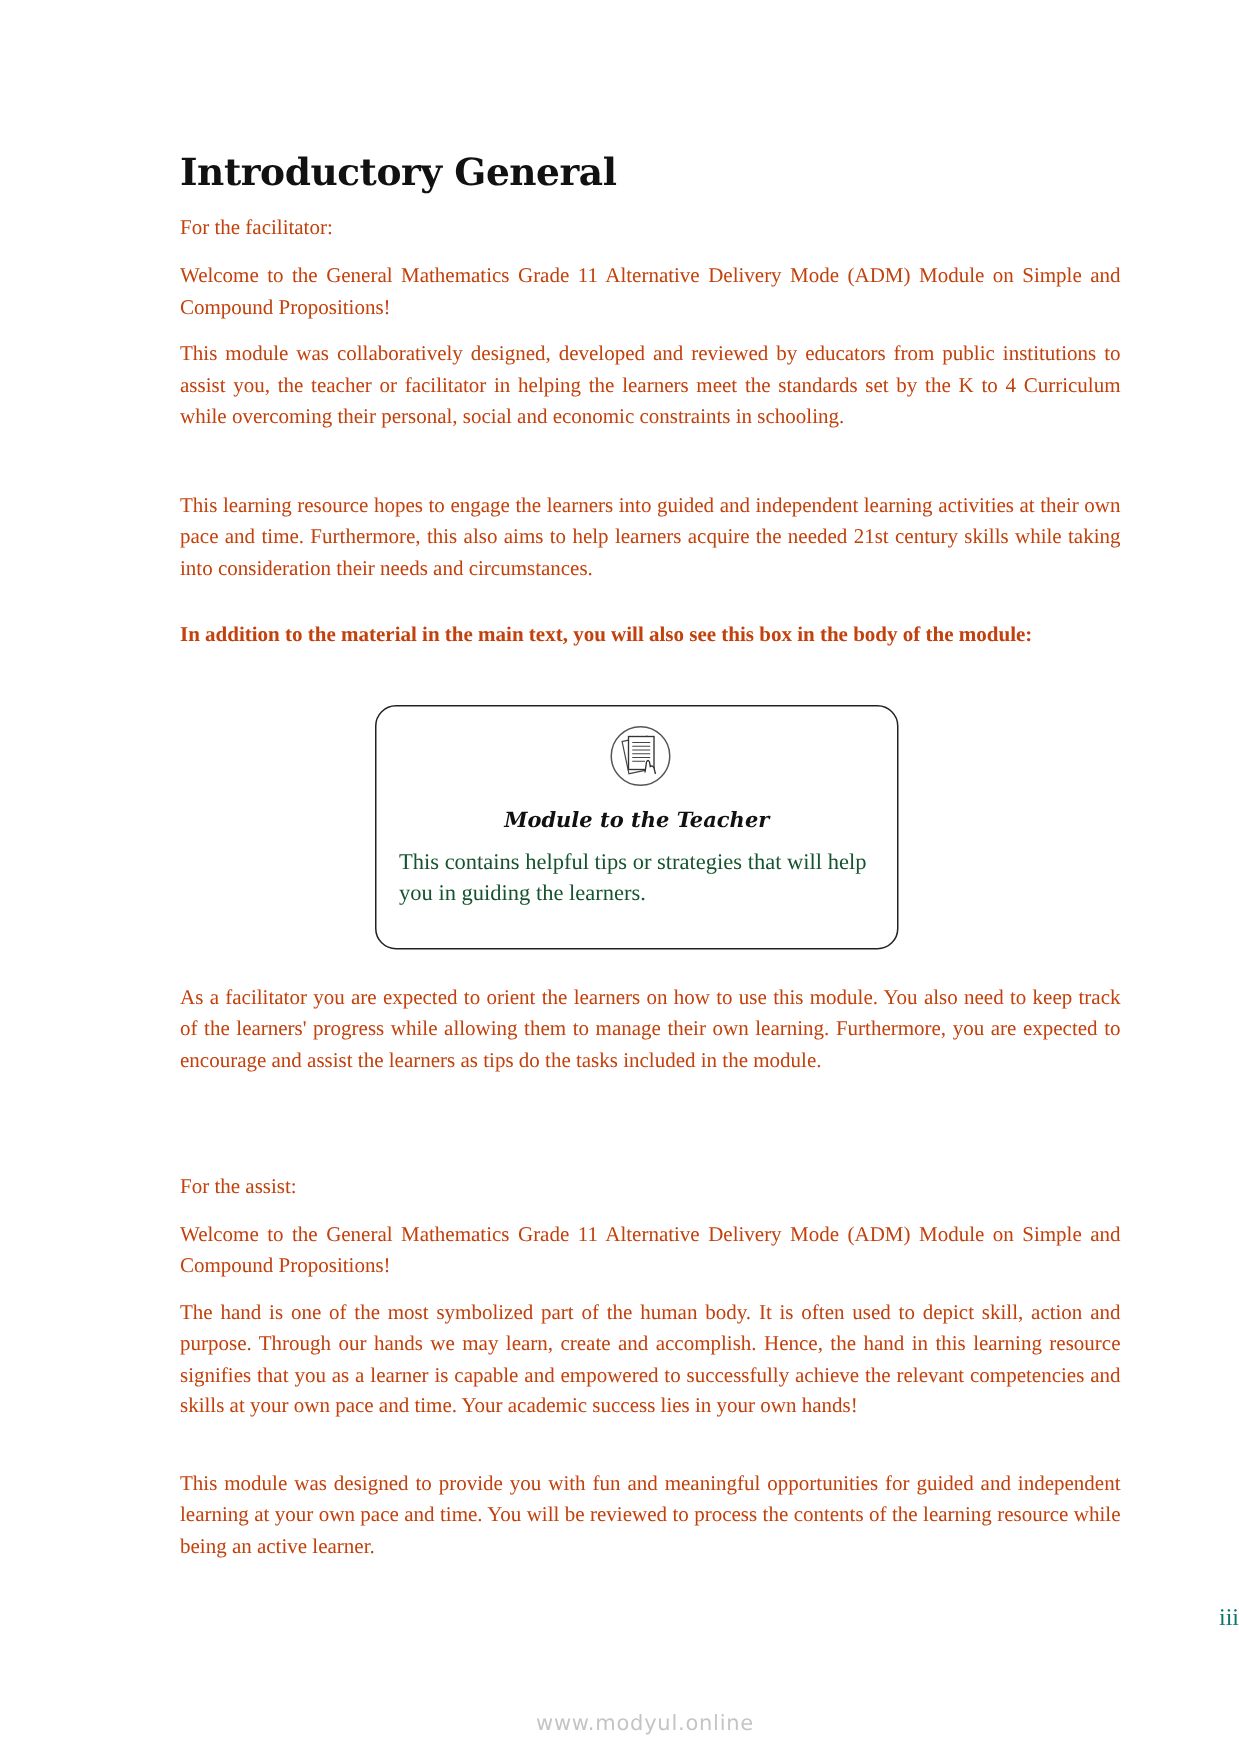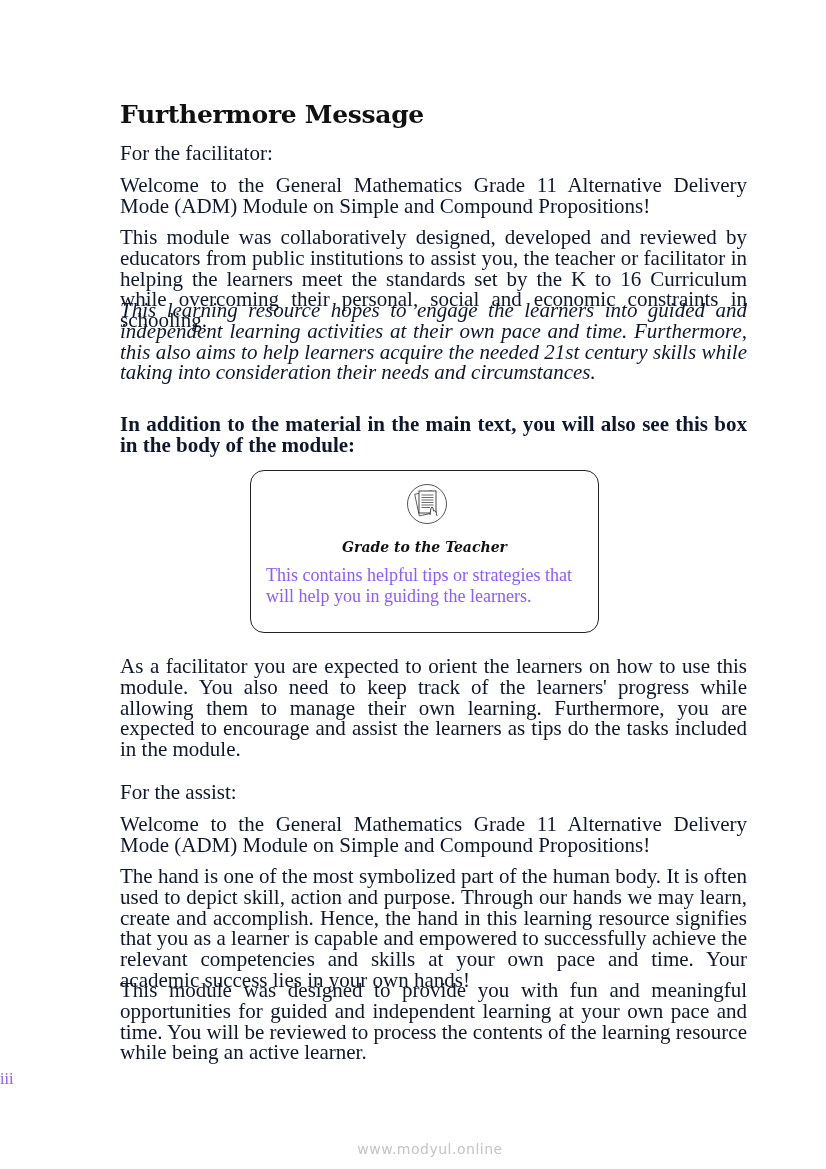--- a/index.html
+++ b/index.html
@@ -1,65 +1,65 @@
 <!DOCTYPE html>
 <html><head>
 <meta charset="utf-8">
 <style>
   html, body { margin:0; padding:0; background:#ffffff; }
   body { width:826px; height:1169px; position:relative; overflow:hidden;
          font-family:"DejaVu Serif", "Liberation Serif", serif; color:#111; }
   .title { position:absolute; left:120px; top:100px; margin:0;
            font-family:"DejaVu Serif", serif; font-weight:bold; font-size:25px; letter-spacing:-0.3px; color:#111; }
   .p { position:absolute; left:120px; width:627px; margin:0;
-       font-family:"Liberation Serif", serif; font-size:21px; line-height:20.8px;
-       text-align:justify; color:#0f172a; }
+       font-family:"Liberation Serif", serif; font-size:14px; line-height:20.8px;
+       text-align:justify; color:#c2410c; }
   .box { position:absolute; left:250px; top:470px; width:349px; height:163px;
          border:1.5px solid #222; border-radius:14px; box-sizing:border-box; }
   .box-icon { position:absolute; left:155px; top:12px; width:42px; height:42px; }
   .box-title { position:absolute; left:0; right:0; top:68px; text-align:center; margin:0;
                font-family:"DejaVu Serif", serif; font-weight:bold; font-style:italic; font-size:14px; color:#111; }
   .box-text { position:absolute; left:15px; right:12px; top:94px; margin:0;
-              font-family:"Liberation Serif", serif; font-size:18px; line-height:20.5px; color:#8b5cf6; }
-  .pagenum { position:absolute; left:0; width:826px; top:1070px; text-align:left; margin:0;
-             font-family:"Liberation Serif", serif; font-size:16px; color:#8b5cf6; }
+              font-family:"Liberation Serif", serif; font-size:15px; line-height:20.5px; color:#14532d; }
+  .pagenum { position:absolute; left:0; width:826px; top:1070px; text-align:right; margin:0;
+             font-family:"Liberation Serif", serif; font-size:16px; color:#0f766e; }
   .watermark { position:absolute; left:0; width:826px; top:1124px; text-align:center; margin:17px;
                font-family:"DejaVu Sans", sans-serif; font-size:14px; letter-spacing:0.5px; color:#c4c4c4; }
 </style>
 </head>
 <body>
 
-<h1 class="title">Furthermore Message</h1>
+<h1 class="title">Introductory General</h1>
 
 <p class="p" style="top:143px;">For the facilitator:</p>
 
 <p class="p" style="top:175px;">Welcome to the General Mathematics Grade 11 Alternative Delivery Mode (ADM) Module on Simple and Compound Propositions!</p>
 
-<p class="p" style="top:227px;">This module was collaboratively designed, developed and reviewed by educators from public institutions to assist you, the teacher or facilitator in helping the learners meet the standards set by the K to 16 Curriculum while overcoming their personal, social and economic constraints in schooling.</p>
+<p class="p" style="top:227px;">This module was collaboratively designed, developed and reviewed by educators from public institutions to assist you, the teacher or facilitator in helping the learners meet the standards set by the K to 4 Curriculum while overcoming their personal, social and economic constraints in schooling.</p>
 
-<p class="p" style="top:300px;font-style:italic;">This learning resource hopes to engage the learners into guided and independent learning activities at their own pace and time. Furthermore, this also aims to help learners acquire the needed 21st century skills while taking into consideration their needs and circumstances.</p>
+<p class="p" style="top:328px;">This learning resource hopes to engage the learners into guided and independent learning activities at their own pace and time. Furthermore, this also aims to help learners acquire the needed 21st century skills while taking into consideration their needs and circumstances.</p>
 
 <p class="p" style="top:414px;font-weight:bold;">In addition to the material in the main text, you will also see this box in the body of the module:</p>
 
 <div class="box">
   <svg class="box-icon" viewBox="0 0 42 42">
     <circle cx="21" cy="21" r="19.5" fill="none" stroke="#555" stroke-width="1"></circle>
     <g transform="rotate(-12 21 21)">
       <rect x="11" y="9" width="17" height="22" fill="#fff" stroke="#444" stroke-width="0.8"></rect>
     </g>
     <rect x="13" y="8" width="17" height="22" fill="#fff" stroke="#333" stroke-width="0.9"></rect>
     <line x1="15.5" y1="12" x2="27.5" y2="12" stroke="#444" stroke-width="0.8"></line>
     <line x1="15.5" y1="14.5" x2="27.5" y2="14.5" stroke="#444" stroke-width="0.8"></line>
     <line x1="15.5" y1="17" x2="27.5" y2="17" stroke="#444" stroke-width="0.8"></line>
     <line x1="15.5" y1="19.5" x2="27.5" y2="19.5" stroke="#444" stroke-width="0.8"></line>
     <line x1="15.5" y1="22" x2="27.5" y2="22" stroke="#444" stroke-width="0.8"></line>
     <line x1="15.5" y1="24.5" x2="24" y2="24.5" stroke="#444" stroke-width="0.8"></line>
     <path d="M24 32 L25 25 Q26 23 27 25 L27.5 28 Q29 27 30 29 L31 33" fill="#fff" stroke="#333" stroke-width="0.9"></path>
   </svg>
-  <p class="box-title">Grade to the Teacher</p>
+  <p class="box-title">Module to the Teacher</p>
   <p class="box-text">This contains helpful tips or strategies that will help you in guiding the learners.</p>
 </div>
 
 <p class="p" style="top:656px;">As a facilitator you are expected to orient the learners on how to use this module. You also need to keep track of the learners' progress while allowing them to manage their own learning. Furthermore, you are expected to encourage and assist the learners as tips do the tasks included in the module.</p>
 
 <p class="p" style="top:782px;">For the assist:</p>
 
 <p class="p" style="top:814px;">Welcome to the General Mathematics Grade 11 Alternative Delivery Mode (ADM) Module on Simple and Compound Propositions!</p>
 
 <p class="p" style="top:866px;">The hand is one of the most symbolized part of the human body. It is often used to depict skill, action and purpose. Through our hands we may learn, create and accomplish. Hence, the hand in this learning resource signifies that you as a learner is capable and empowered to successfully achieve the relevant competencies and skills at your own pace and time. Your academic success lies in your own hands!</p>

